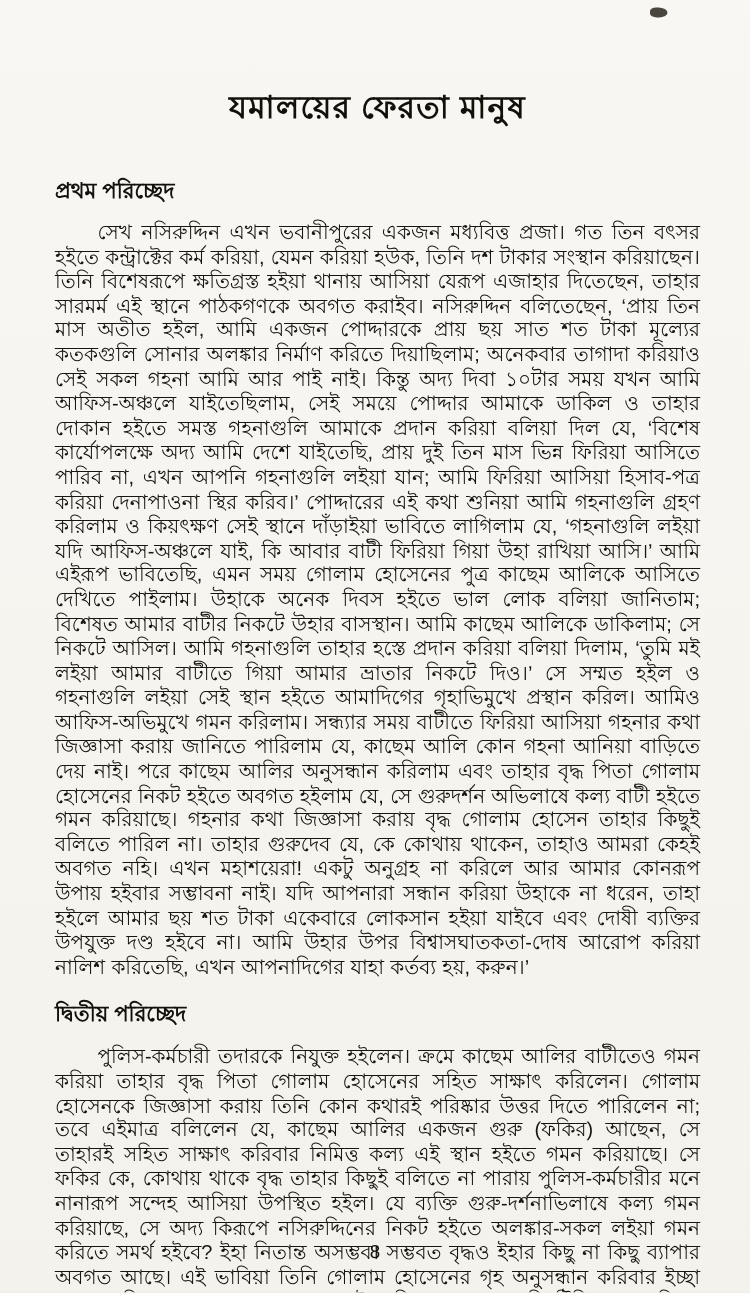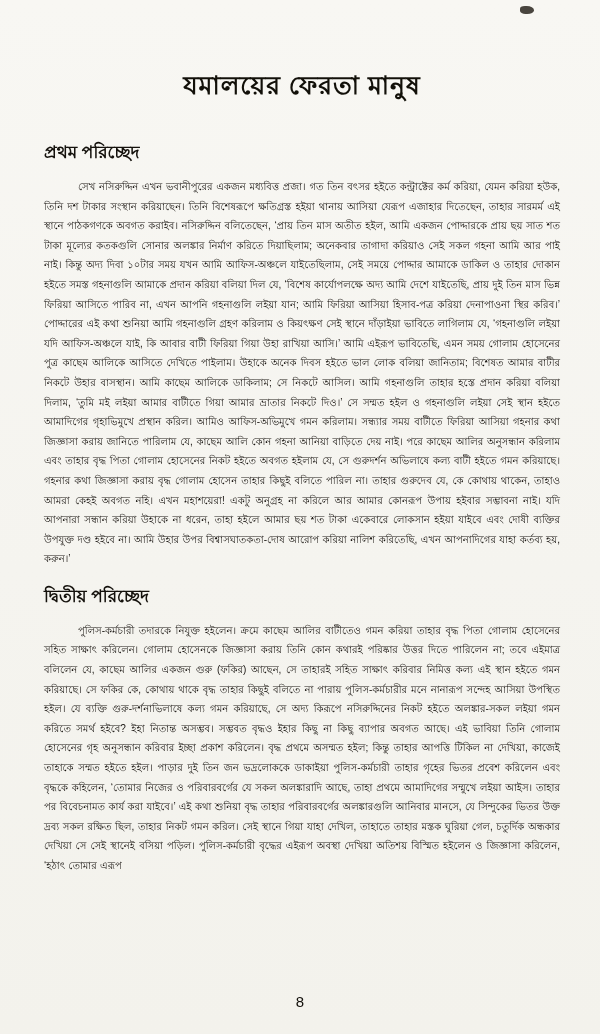--- a/index.html
+++ b/index.html
@@ -29,21 +29,21 @@
   }
   .chapter-heading {
     margin: 12px 0 10px 0;
     text-align: left;
     font-size: 17px;
     font-weight: 700;
     color: #14110c;
   }
   .body-paragraph {
     margin: 0 0 14px 0;
-    font-size: 10px;
+    font-size: 16px;
     line-height: 19.6px;
     text-align: justify;
     text-indent: 34px;
     word-spacing: 0.5px;
     color: #181410;
   }
   .page-number {
     position: absolute;
     left: 0;
     right: 0;

